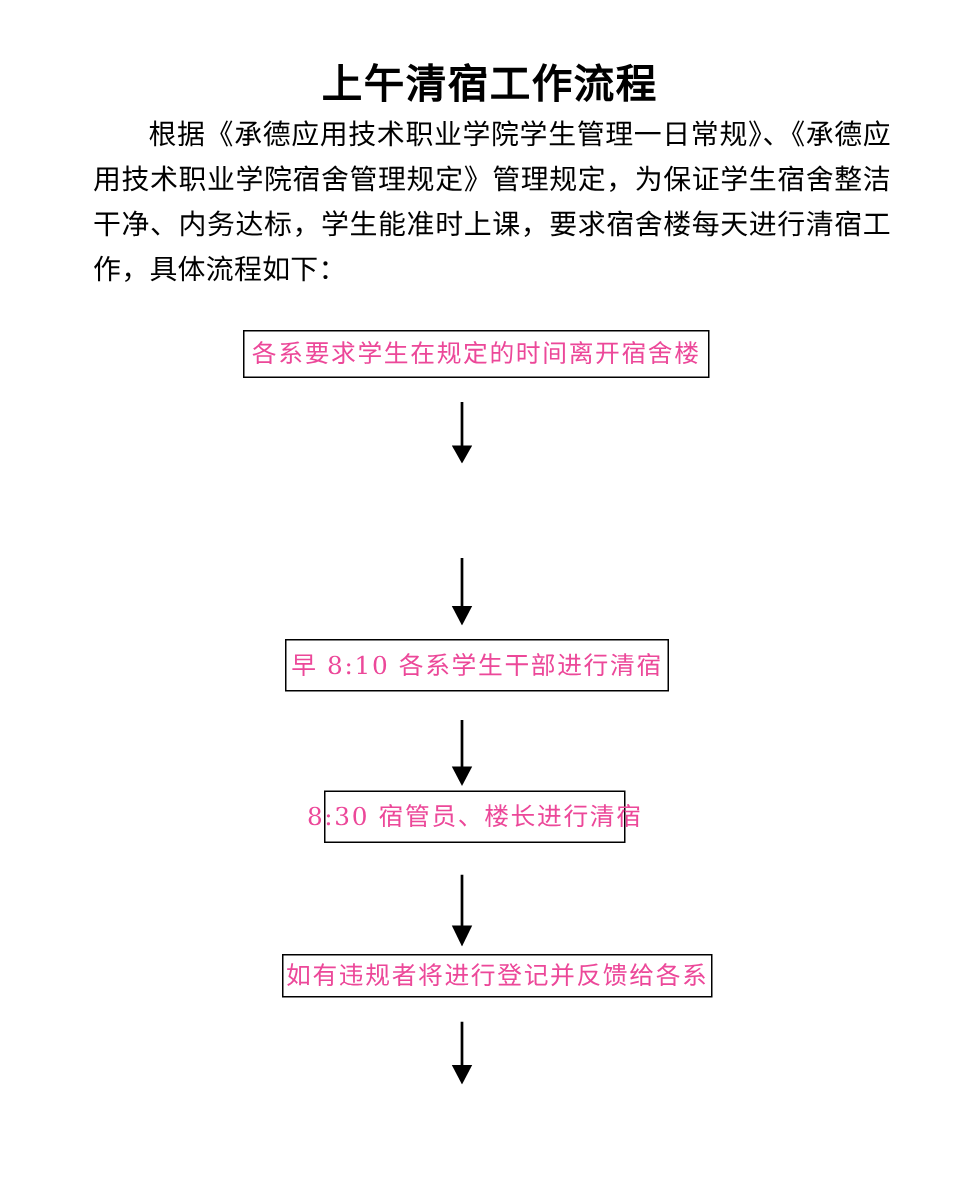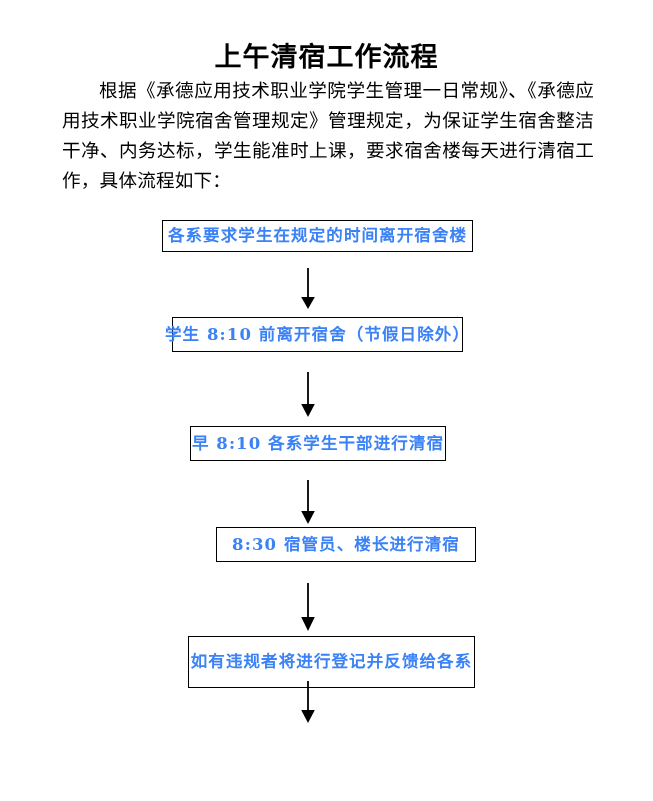--- a/index.html
+++ b/index.html
@@ -65,22 +65,21 @@
     align-items: center;
     justify-content: center;
   }
 
   .flow-box-label {
     font-family: "DejaVu Serif", "Liberation Serif", serif;
     font-size: 16.5px;
     line-height: 20px;
     letter-spacing: 1.1px;
     white-space: nowrap;
-    color: #3b82f6;
-    font-weight: bold;
+    color: #ec4899;
   }
 
   .flow-arrow {
     position: absolute;
     width: 18px;
   }
   .flow-arrow svg {
     display: block;
     width: 18px;
     height: 100%;
@@ -99,54 +98,51 @@
     <span class="flow-box-label">各系要求学生在规定的时间离开宿舍楼</span>
   </div>
 
   <div class="flow-arrow" style="left:299px; top:268px; height:41px;">
     <svg viewBox="0 0 18 41" preserveAspectRatio="none" aria-hidden="true">
       <rect x="8.1" y="0" width="1.8" height="30" fill="#000000"></rect>
       <polygon points="2.2,29 15.8,29 9,41" fill="#000000"></polygon>
     </svg>
   </div>
 
-  <div class="flow-box" style="left:172px; top:317px; width:291px; height:35px;">
-    <span class="flow-box-label">学生 8:10 前离开宿舍（节假日除外）</span>
-  </div>
 
   <div class="flow-arrow" style="left:299px; top:372px; height:45px;">
     <svg viewBox="0 0 18 45" preserveAspectRatio="none" aria-hidden="true">
       <rect x="8.1" y="0" width="1.8" height="33" fill="#000000"></rect>
       <polygon points="2.2,32 15.8,32 9,45" fill="#000000"></polygon>
     </svg>
   </div>
 
   <div class="flow-box" style="left:190px; top:426px; width:256px; height:35px;">
     <span class="flow-box-label">早 8:10 各系学生干部进行清宿</span>
   </div>
 
   <div class="flow-arrow" style="left:299px; top:480px; height:44px;">
     <svg viewBox="0 0 18 44" preserveAspectRatio="none" aria-hidden="true">
       <rect x="8.1" y="0" width="1.8" height="32" fill="#000000"></rect>
       <polygon points="2.2,31 15.8,31 9,44" fill="#000000"></polygon>
     </svg>
   </div>
 
-  <div class="flow-box" style="left:216px; top:527px; width:260px; height:35px;">
+  <div class="flow-box" style="left:216px; top:527px; width:201px; height:35px;">
     <span class="flow-box-label">8:30 宿管员、楼长进行清宿</span>
   </div>
 
   <div class="flow-arrow" style="left:299px; top:583px; height:48px;">
     <svg viewBox="0 0 18 48" preserveAspectRatio="none" aria-hidden="true">
       <rect x="8.1" y="0" width="1.8" height="35" fill="#000000"></rect>
       <polygon points="2.2,34 15.8,34 9,48" fill="#000000"></polygon>
     </svg>
   </div>
 
-  <div class="flow-box" style="left:188px; top:636px; width:287px; height:52px;">
+  <div class="flow-box" style="left:188px; top:636px; width:287px; height:29px;">
     <span class="flow-box-label">如有违规者将进行登记并反馈给各系</span>
   </div>
 
   <div class="flow-arrow" style="left:299px; top:681px; height:42px;">
     <svg viewBox="0 0 18 42" preserveAspectRatio="none" aria-hidden="true">
       <rect x="8.1" y="0" width="1.8" height="30" fill="#000000"></rect>
       <polygon points="2.2,29 15.8,29 9,42" fill="#000000"></polygon>
     </svg>
   </div>
 

